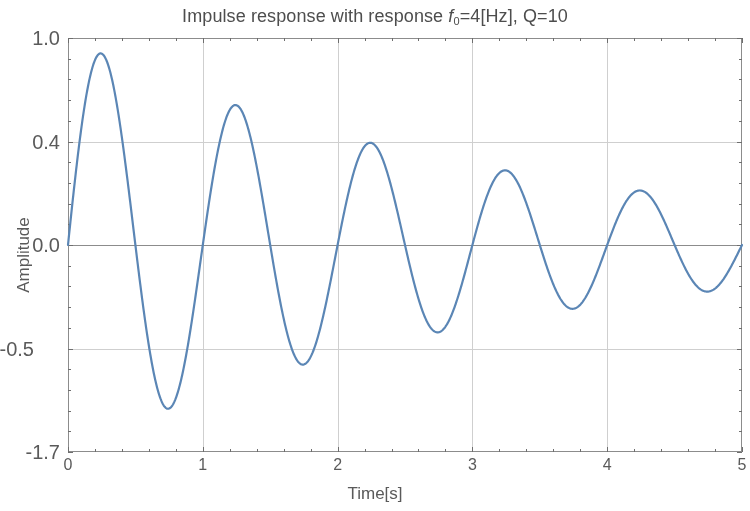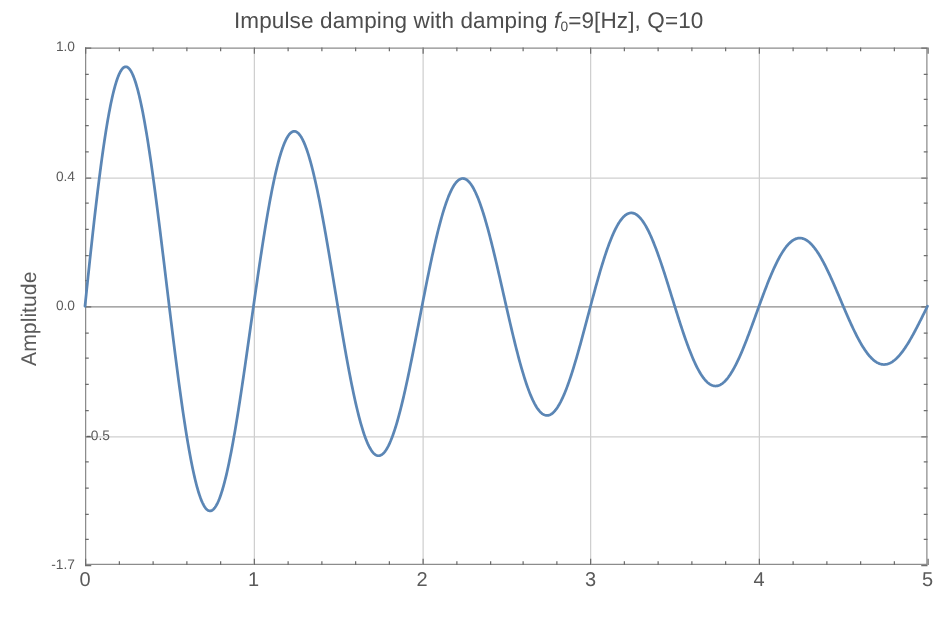--- a/index.html
+++ b/index.html
@@ -52,21 +52,21 @@
   .xlabel-txt{
     position:absolute;
     top:456px;
     font-size:16px;color:#5a5a5a;
     transform:translateX(-50%);
     white-space:nowrap;
   }
   .ylabel-txt{
     position:absolute;
     right:752px;
-    font-size:11px;color:#5a5a5a;
+    font-size:20px;color:#5a5a5a;
     transform:translateY(-50%);
     white-space:nowrap;
     text-align:right;
   }
 
   #axis-title-x{
     position:absolute;
     left:0;top:484px;width:750px;
     text-align:center;
     font-size:17px;color:#5a5a5a;
@@ -81,21 +81,21 @@
     transform-origin:center center;
   }
   #curve-svg{position:absolute;inset:0;overflow:visible;}
 </style>
 </head>
 <body>
 
 <div id="chart-root">
 
   <div class="chart-title">
-    <span>Impulse damping with damping </span><span class="ital">f</span><sub>0</sub><span>=9[Hz], Q=10</span>
+    <span>Impulse response with response </span><span class="ital">f</span><sub>0</sub><span>=4[Hz], Q=10</span>
   </div>
 
   <div id="plot-area">
     <div id="plot-frame"></div>
     <div id="grid-layer">
         <div class="gridline-v" style="left: 134.8px;"></div>
         <div class="gridline-v" style="left: 269.6px;"></div>
         <div class="gridline-v" style="left: 404.4px;"></div>
         <div class="gridline-v" style="left: 539.2px;"></div>
         <div class="gridline-h" style="top: 310.5px;"></div>
@@ -206,21 +206,22 @@
   <div id="xtick-labels">
       <div class="xlabel-txt" style="left: 68px;">0</div>
       <div class="xlabel-txt" style="left: 202.8px;">1</div>
       <div class="xlabel-txt" style="left: 337.6px;">2</div>
       <div class="xlabel-txt" style="left: 472.4px;">3</div>
       <div class="xlabel-txt" style="left: 607.2px;">4</div>
       <div class="xlabel-txt" style="left: 742px;">5</div>
     </div>
   <div id="ytick-labels">
       <div class="ylabel-txt" style="top: 452px; right: 690px;">-1.7</div>
-      <div class="ylabel-txt" style="top: 348.5px; right: 662px; text-align: center;">-0.5</div>
+      <div class="ylabel-txt" style="top: 348.5px; right: 716px; text-align: center;">-0.5</div>
       <div class="ylabel-txt" style="top: 245px; right: 690px;">0.0</div>
       <div class="ylabel-txt" style="top: 141.5px; right: 690px;">0.4</div>
       <div class="ylabel-txt" style="top: 38px; right: 690px;">1.0</div>
     </div>
 
+  <div id="axis-title-x">Time[s]</div>
   <div id="axis-title-y">Amplitude</div>
 
 </div>
 
 </body></html>

